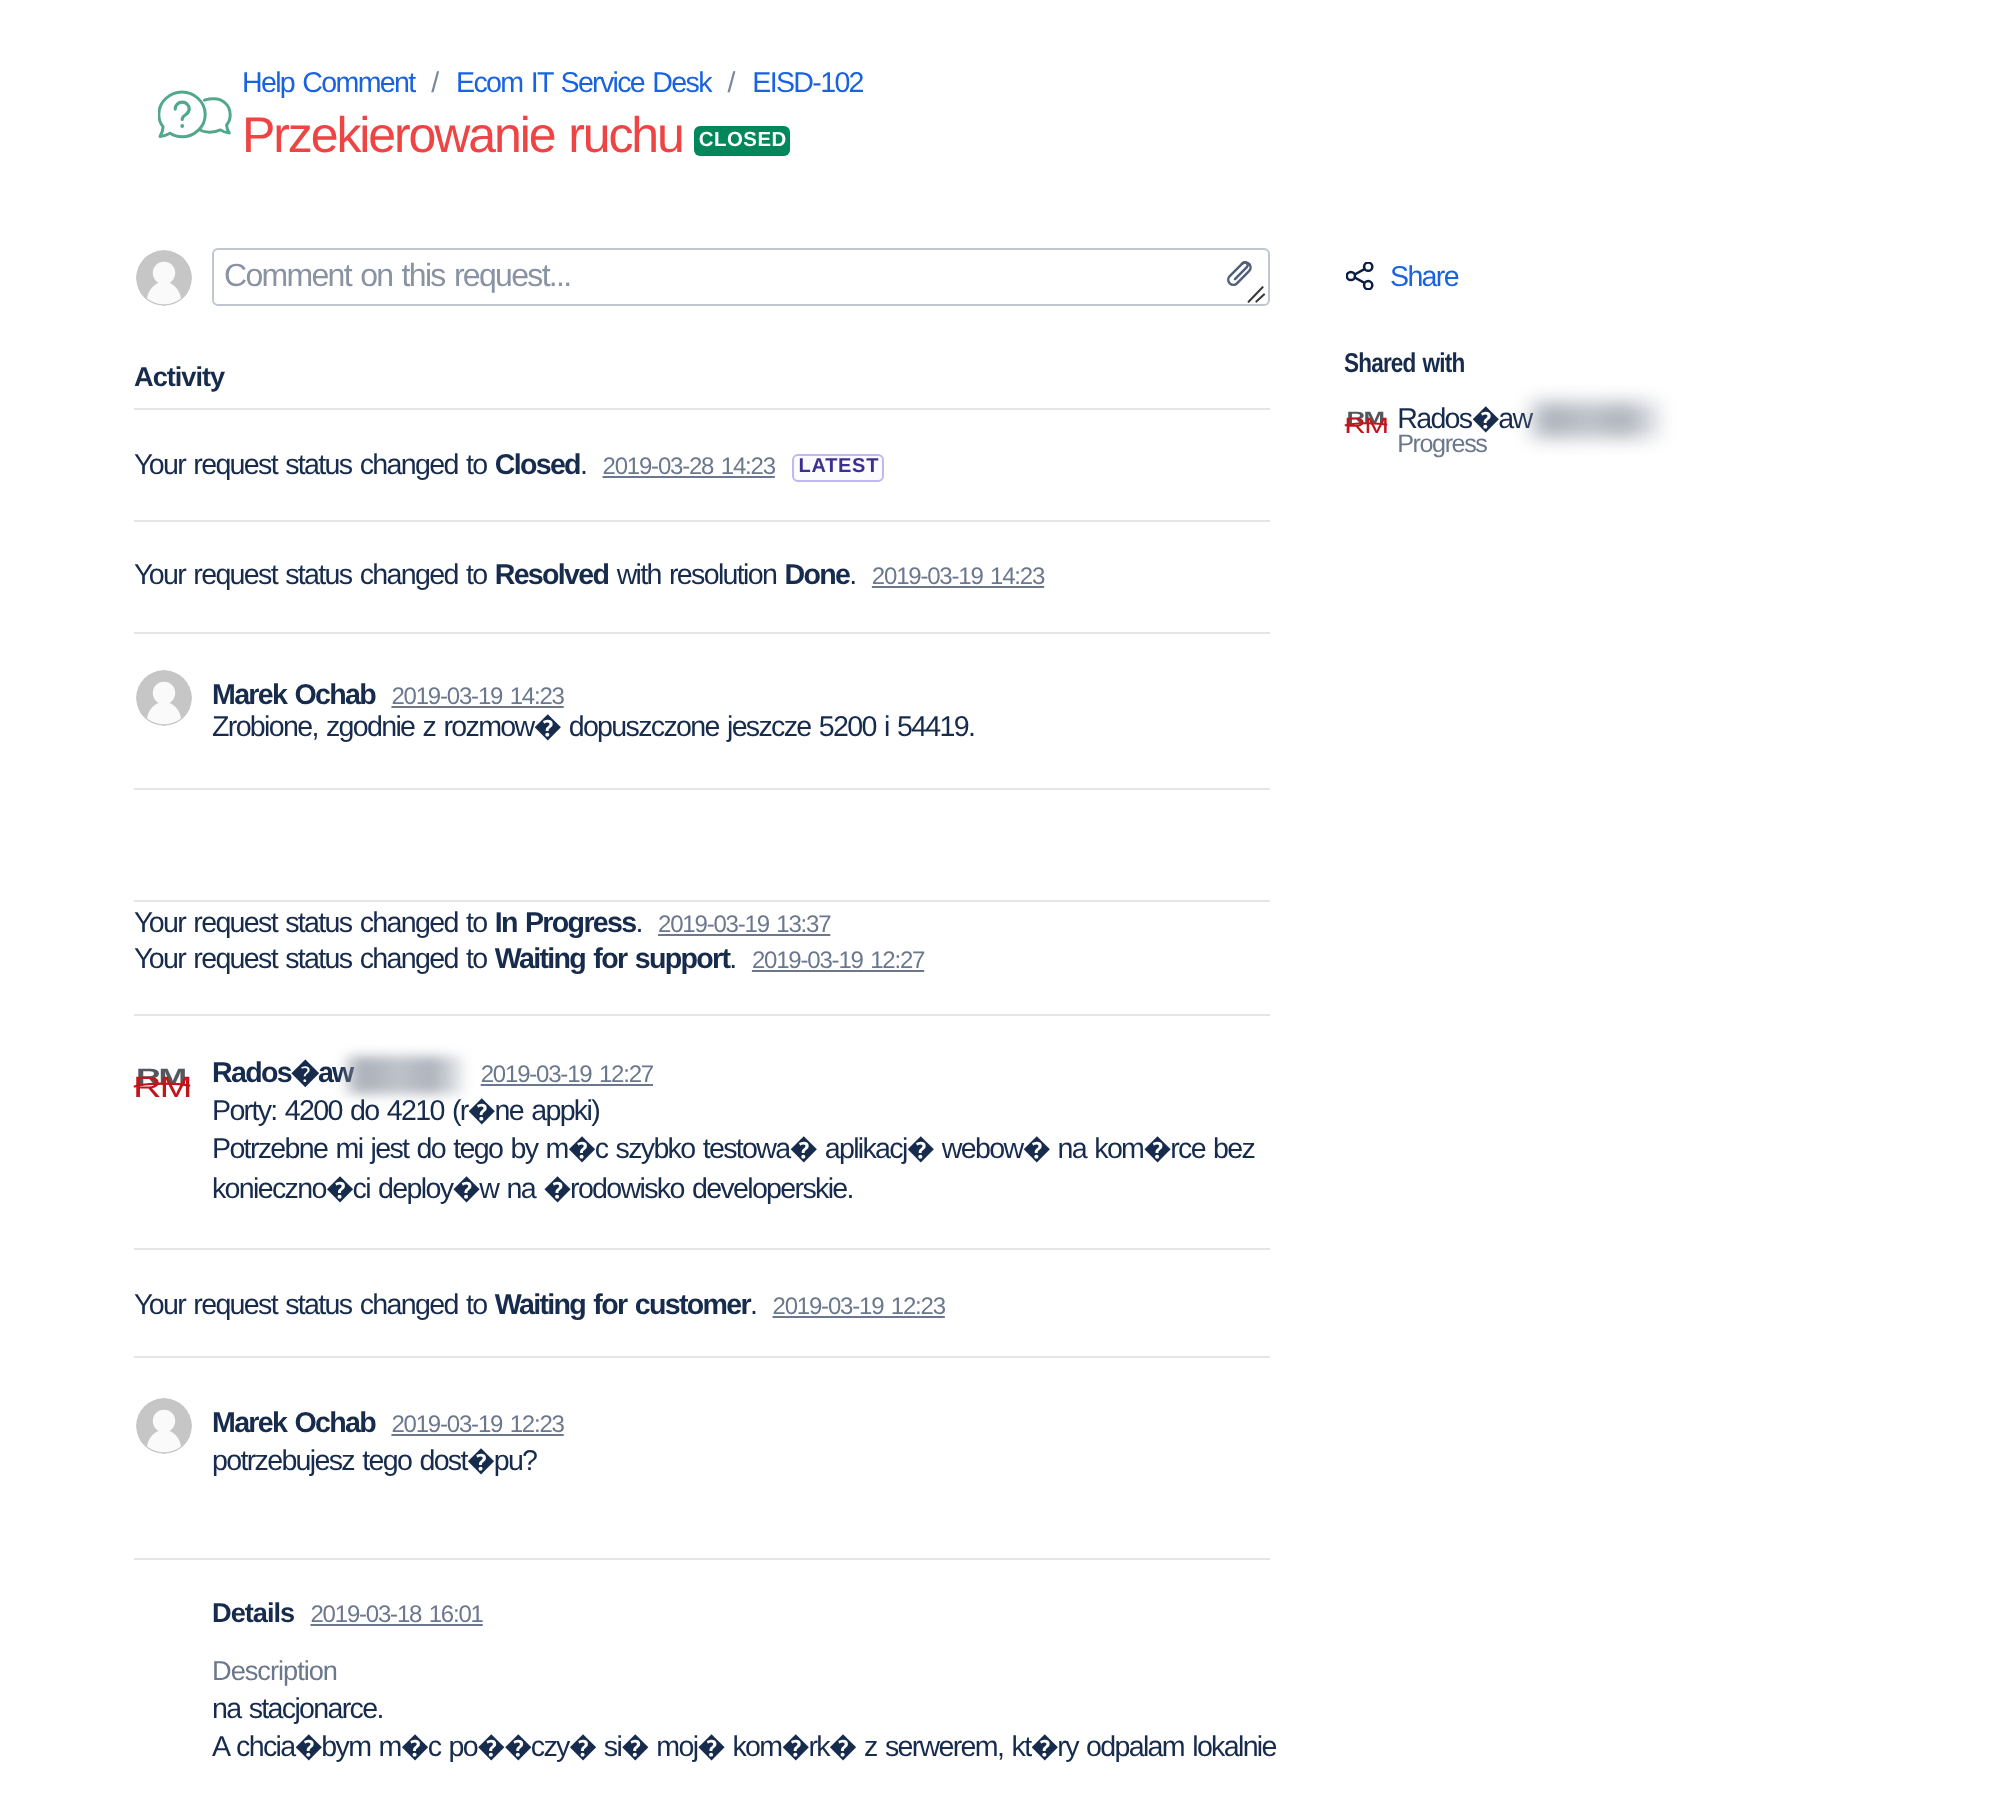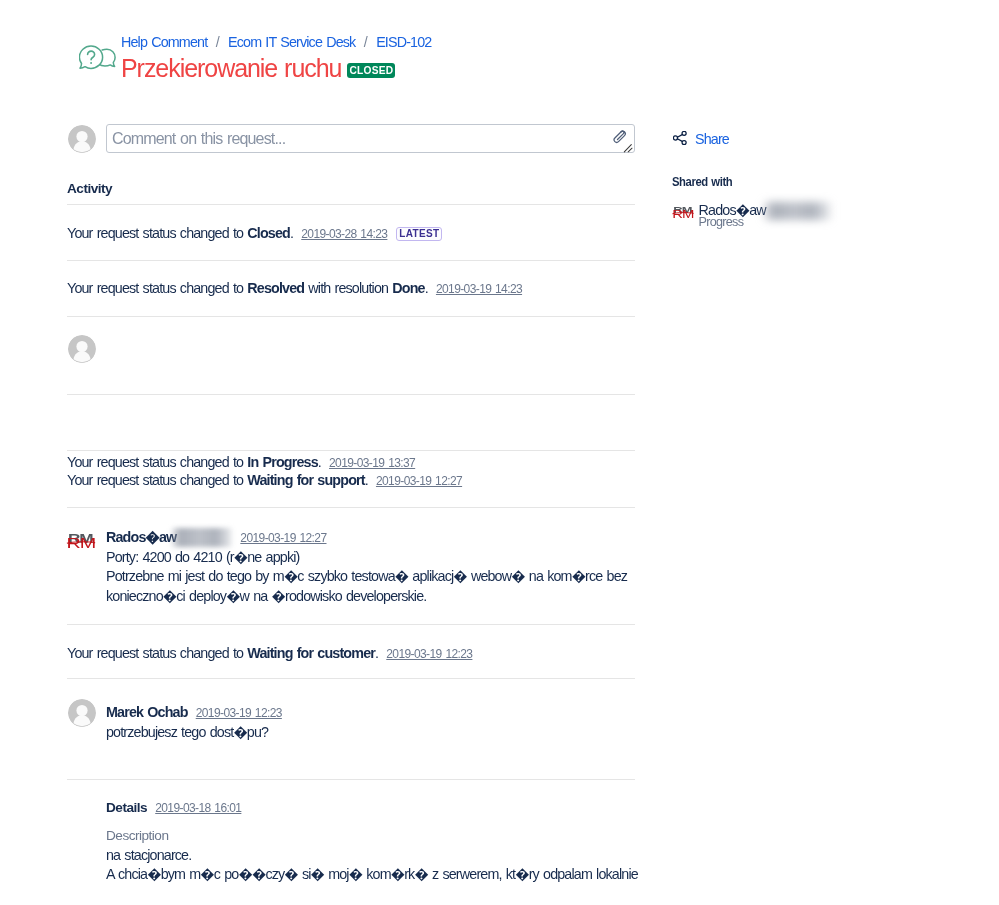--- a/index.html
+++ b/index.html
@@ -162,20 +162,22 @@
 
     <div class="cmt" style="top:216px;">
       <div class="av">
         <svg width="28" height="28" viewBox="0 0 28 28">
             <circle cx="14" cy="14" r="14" fill="#c6c6c6"></circle>
             <circle cx="14" cy="11.5" r="5.6" fill="#fafafa"></circle>
             <path d="M14 16.0c4.3 0 7.9 3.6 8.5 8.3A14 14 0 0 1 5.5 24.3C6.1 19.6 9.7 16.0 14 16.0z" fill="#fafafa"></path>
           </svg>
       </div>
       <div class="body">
+        <div class="hdrline"><span class="who">Marek Ochab</span> <span class="ts">2019-03-19 14:23</span></div>
+        <div class="txt" style="margin-top:-3px;">Zrobione, zgodnie z rozmow� dopuszczone jeszcze 5200 i 54419.</div>
       </div>
     </div>
     <div class="hr" style="top:270.3px;"></div>
 
     <div class="itm" style="top:300px;margin-top:28px;">
       <span>Your request status changed to </span><b>In Progress</b><span>.</span>
       <span class="ts">2019-03-19 13:37</span>
     </div>
     <div class="hr" style="top:326.4px;"></div>
 

